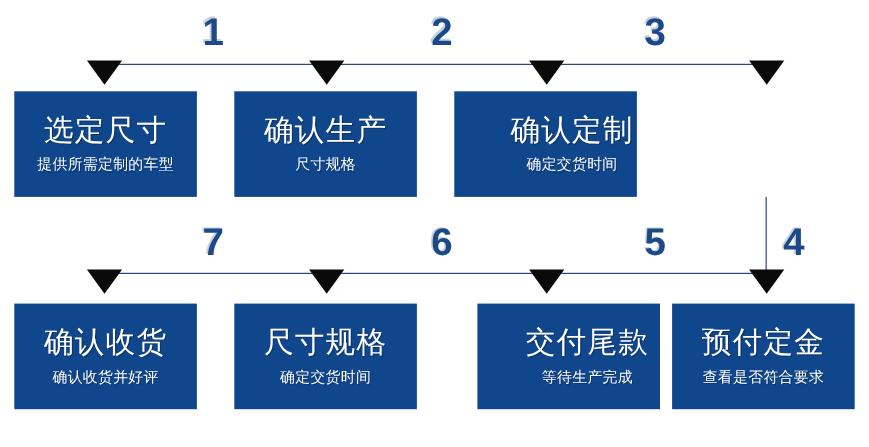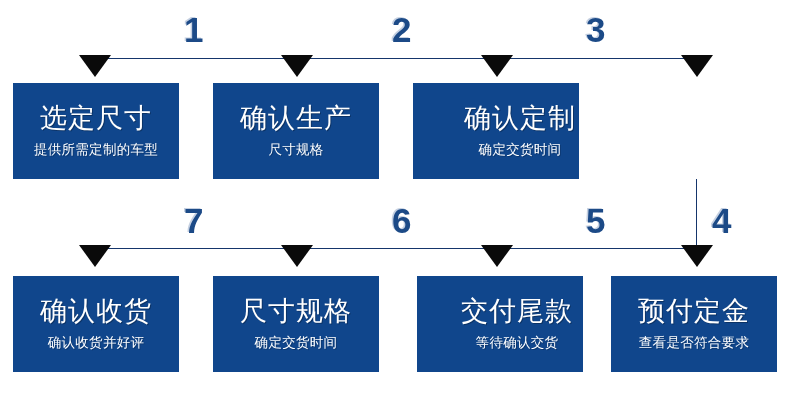--- a/index.html
+++ b/index.html
@@ -129,23 +129,23 @@
   <div class="step-box" style="left:13px; top:276px; width:166px; height:96px;">
     <div class="step-title">确认收货</div>
     <div class="step-sub">确认收货并好评</div>
   </div>
 
   <div class="step-box" style="left:213px; top:276px; width:166px; height:96px;">
     <div class="step-title">尺寸规格</div>
     <div class="step-sub">确定交货时间</div>
   </div>
 
-  <div class="step-box" style="left:417px; top:276px; width:166px; height:96px;padding-left:34px;">
+  <div class="step-box" style="left:434px; top:276px; width:166px; height:96px;padding-left:34px;">
     <div class="step-title">交付尾款</div>
-    <div class="step-sub">等待确认交货</div>
+    <div class="step-sub">等待生产完成</div>
   </div>
 
   <div class="step-box" style="left:611px; top:276px; width:166px; height:96px;">
     <div class="step-title">预付定金</div>
     <div class="step-sub">查看是否符合要求</div>
   </div>
 
 </div>
 
 </body></html>

